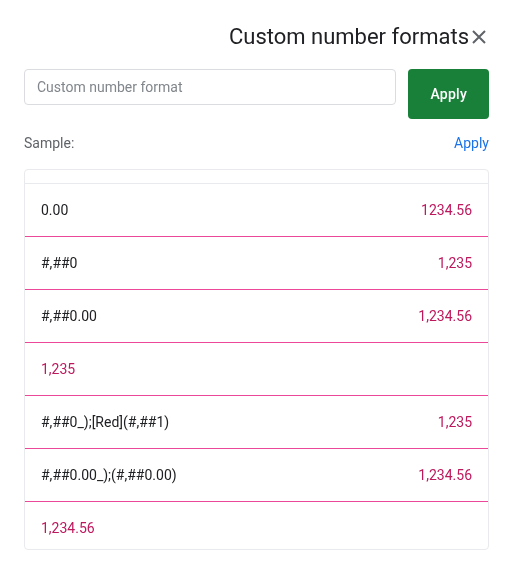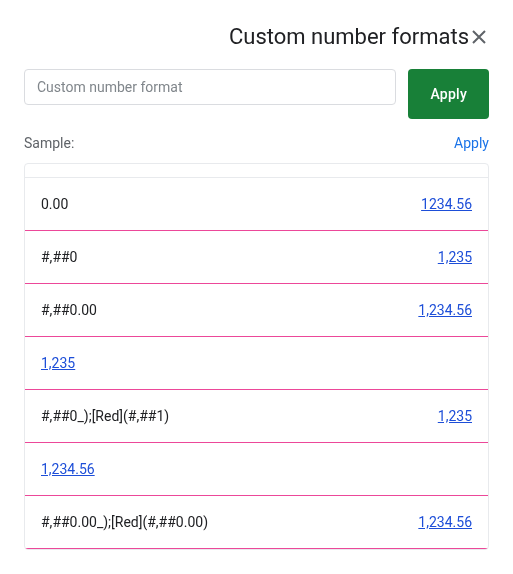--- a/index.html
+++ b/index.html
@@ -76,21 +76,21 @@
       font-size: 14px;
       font-weight: 500;
       cursor: pointer;
       font-family: inherit;
       letter-spacing: 0.25px;
     }
     .sample-row {
       display: flex;
       justify-content: space-between;
       align-items: center;
-      margin-bottom: 12px;
+      margin-bottom: 18px;
     }
     .sample-label {
       font-size: 14px;
       color: #5f6368;
     }
     .help-link {
       font-size: 14px;
       color: #1a73e8;
       text-decoration: none;
       cursor: pointer;
@@ -127,22 +127,21 @@
       padding: 18px 16px;
       border-bottom: 1px solid #ec4899;
       cursor: pointer;
       font-size: 14px;
       text-align: center;
     }
     .format-text {
       color: #202124;
     }
     .sample-text {
-      color: #1d4ed8;
-      text-decoration: underline;
+      color: #be185d;
     }
   </style>
 </head>
 <body>
 
 <div class="dialog">
   <div class="header">
     <div class="title">Custom number formats</div>
     <div class="close-icon">
       <svg viewBox="0 0 14 14" fill="none">
@@ -177,22 +176,22 @@
           <span class="sample-text">1,234.56</span>
         </div>
         <div class="list-item">
           <span class="sample-text">1,235</span>
         </div>
         <div class="list-item">
           <span class="format-text">#,##0_);[Red](#,##1)</span>
           <span class="sample-text">1,235</span>
         </div>
         <div class="list-item">
+          <span class="format-text">#,##0.00_);(#,##0.00)</span>
           <span class="sample-text">1,234.56</span>
         </div>
         <div class="list-item">
-          <span class="format-text">#,##0.00_);[Red](#,##0.00)</span>
           <span class="sample-text">1,234.56</span>
         </div>
         <div class="list-item"></div>
       </div>
   </div>
 </div>
 
 </body></html>

